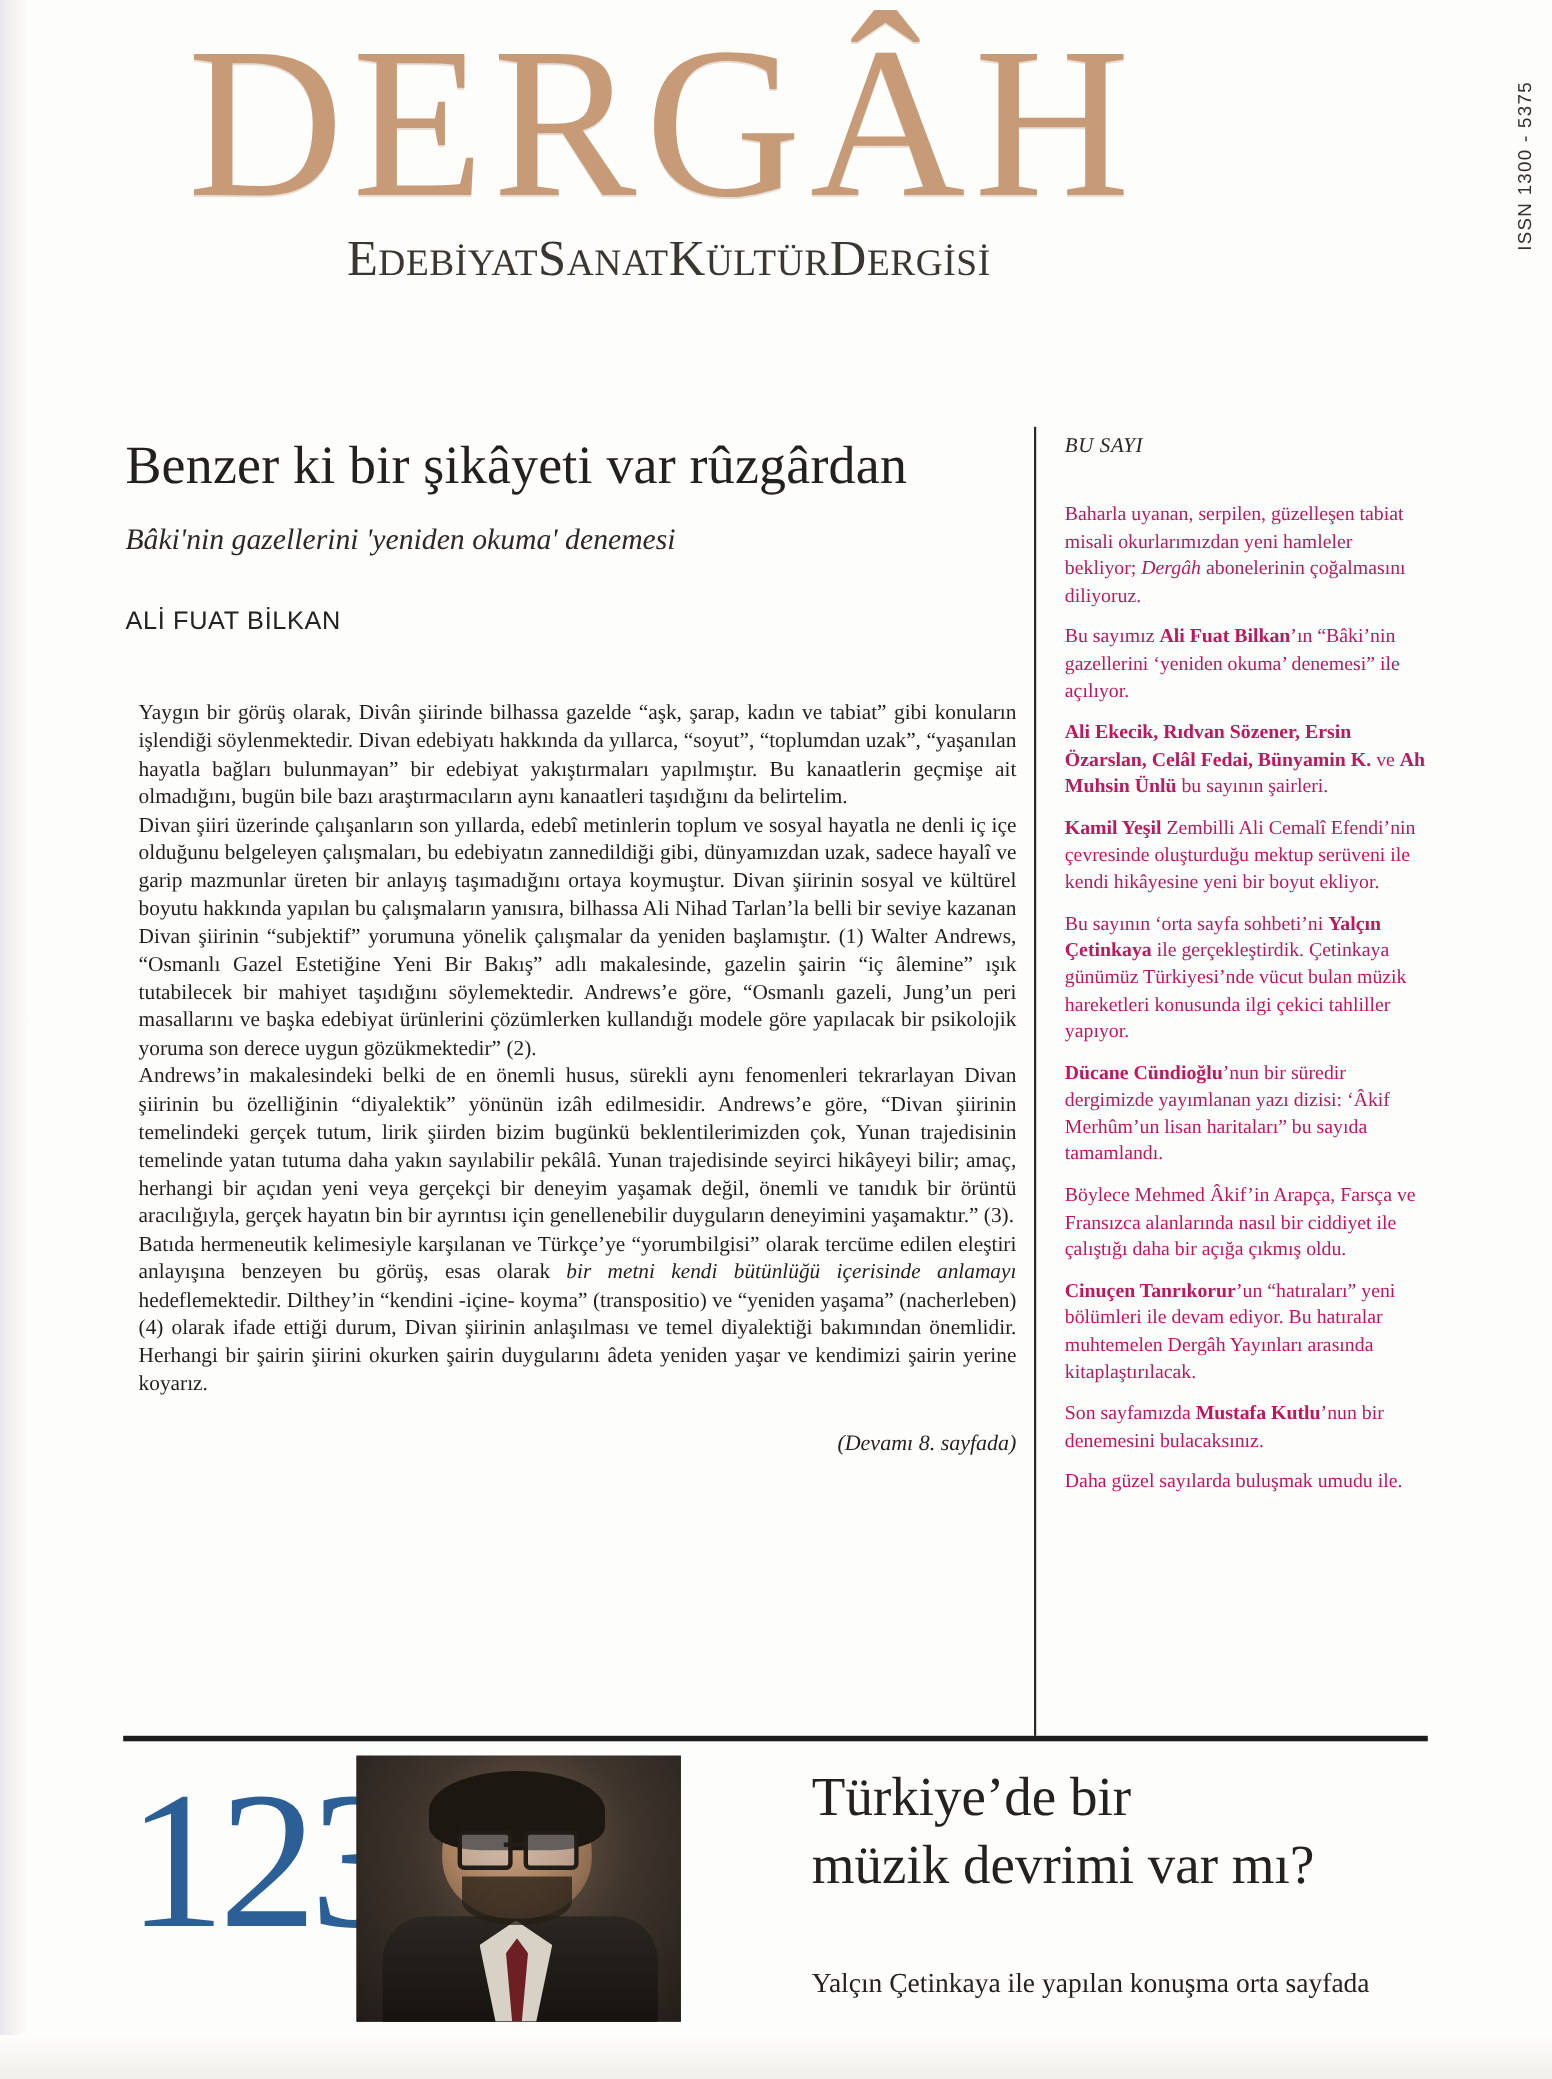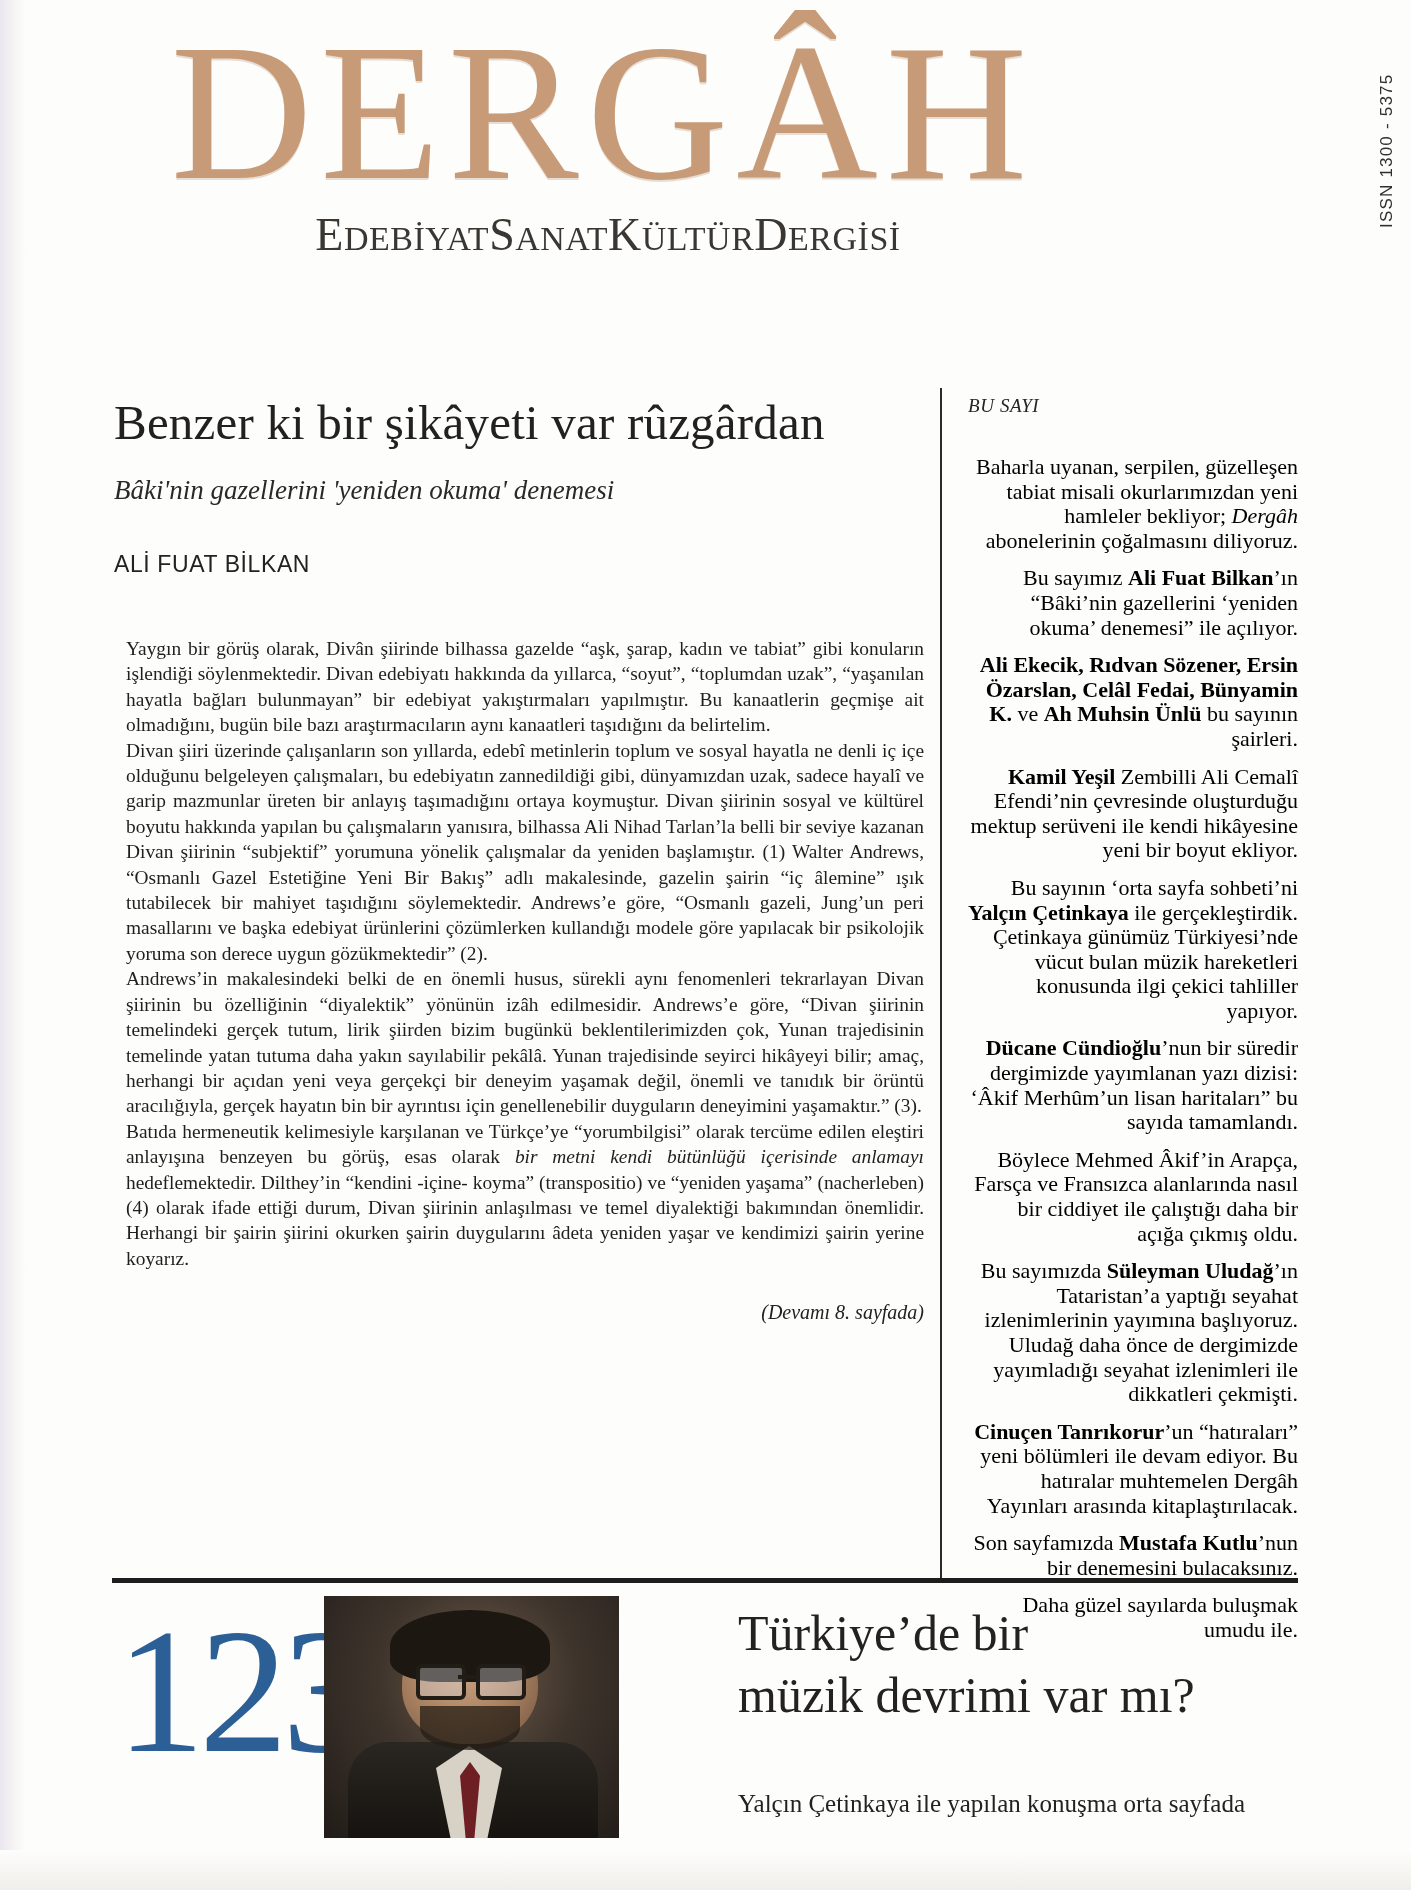--- a/index.html
+++ b/index.html
@@ -99,21 +99,21 @@
 
   
   .col-side{position:absolute;left:968px;top:95px;width:330px;}
   .side-head{
     font-style:italic;
     font-size:19px;
     letter-spacing:.6px;
     color:#272522;
     margin-bottom:38px;
   }
-  .side-body{font-size:22px;line-height:24.6px;color:#000000;text-align:right;}
+  .side-body{font-size:18px;line-height:24.6px;color:#be185d;text-align:left;}
   .side-body p{margin:0 0 13px 0;}
   .side-body b{font-weight:bold;}
   .side-body i{font-style:italic;}
 
   
   .rule-top{
     position:absolute;left:112px;top:1578px;width:1186px;height:5px;background:#1d1d1d;
   }
   .banner{position:absolute;left:112px;top:1596px;width:1190px;height:250px;}
   .issue-number{
@@ -208,21 +208,20 @@
     <div class="col-side">
       <div class="side-head">BU SAYI</div>
       <div class="side-body">
           <p>Baharla uyanan, serpilen, güzelleşen tabiat misali okurlarımızdan yeni hamleler bekliyor; <i>Dergâh</i> abonelerinin çoğalmasını diliyoruz.</p>
           <p>Bu sayımız <b>Ali Fuat Bilkan</b>’ın “Bâki’nin gazellerini ‘yeniden okuma’ denemesi” ile açılıyor.</p>
           <p><b>Ali Ekecik, Rıdvan Sözener, Ersin Özarslan, Celâl Fedai, Bünyamin K.</b> ve <b>Ah Muhsin Ünlü</b> bu sayının şairleri.</p>
           <p><b>Kamil Yeşil</b> Zembilli Ali Cemalî Efendi’nin çevresinde oluşturduğu mektup serüveni ile kendi hikâyesine yeni bir boyut ekliyor.</p>
           <p>Bu sayının ‘orta sayfa sohbeti’ni <b>Yalçın Çetinkaya</b> ile gerçekleştirdik. Çetinkaya günümüz Türkiyesi’nde vücut bulan müzik hareketleri konusunda ilgi çekici tahliller yapıyor.</p>
           <p><b>Dücane Cündioğlu</b>’nun bir süredir dergimizde yayımlanan yazı dizisi: ‘Âkif Merhûm’un lisan haritaları” bu sayıda tamamlandı.</p>
           <p>Böylece Mehmed Âkif’in Arapça, Farsça ve Fransızca alanlarında nasıl bir ciddiyet ile çalıştığı daha bir açığa çıkmış oldu.</p>
-          <p>Bu sayımızda <b>Süleyman Uludağ</b>’ın Tataristan’a yaptığı seyahat izlenimlerinin yayımına başlıyoruz. Uludağ daha önce de dergimizde yayımladığı seyahat izlenimleri ile dikkatleri çekmişti.</p>
           <p><b>Cinuçen Tanrıkorur</b>’un “hatıraları” yeni bölümleri ile devam ediyor. Bu hatıralar muhtemelen Dergâh Yayınları arasında kitaplaştırılacak.</p>
           <p>Son sayfamızda <b>Mustafa Kutlu</b>’nun bir denemesini bulacaksınız.</p>
           <p>Daha güzel sayılarda buluşmak umudu ile.</p>
         </div>
     </div>
   </div>
 
   <div class="rule-top"></div>
   <div class="banner">
     <div class="issue-number">123</div>

